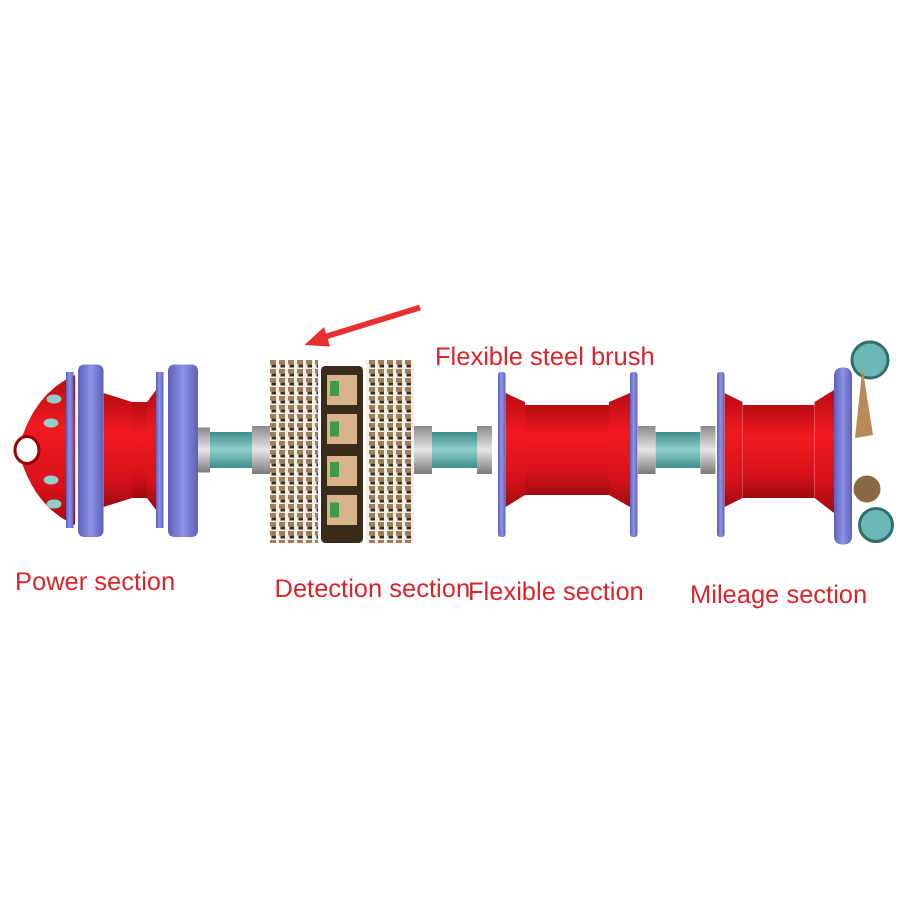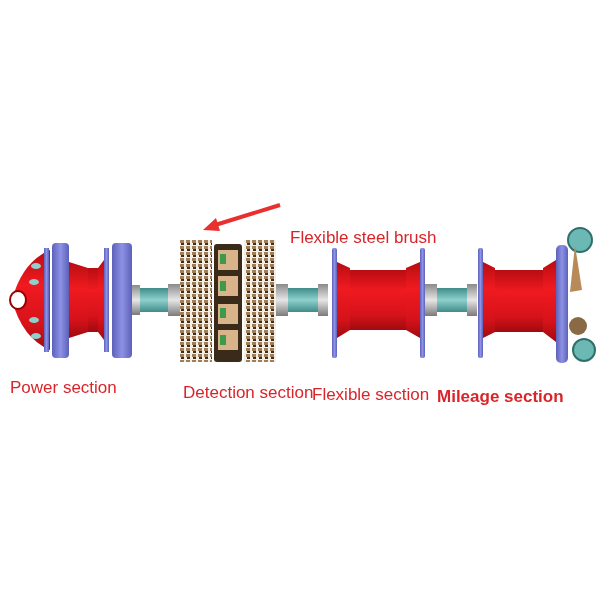--- a/index.html
+++ b/index.html
@@ -105,13 +105,13 @@
     <path d="M575 245 L582 290 L570 292 Z" fill="#b88a5a"></path>
     <circle cx="578" cy="326" r="9" fill="#8a6a44"></circle>
     <circle cx="584" cy="350" r="11" fill="#6cb8b4" stroke="#2f6f6c" stroke-width="2"></circle>
   </g>
 </svg>
 
 <div class="label" style="left:290px;top:195px;margin-top:33px;">Flexible steel brush</div>
 <div class="label" style="left:10px;top:378px;">Power section</div>
 <div class="label" style="left:163px;top:383px;margin-left:20px;">Detection section</div>
 <div class="label" style="left:312px;top:385px;">Flexible section</div>
-<div class="label" style="left:437px;top:387px;font-weight:bold;">Mileage section</div>
+<div class="label" style="left:460px;top:387px;">Mileage section</div>
 
 </body></html>

